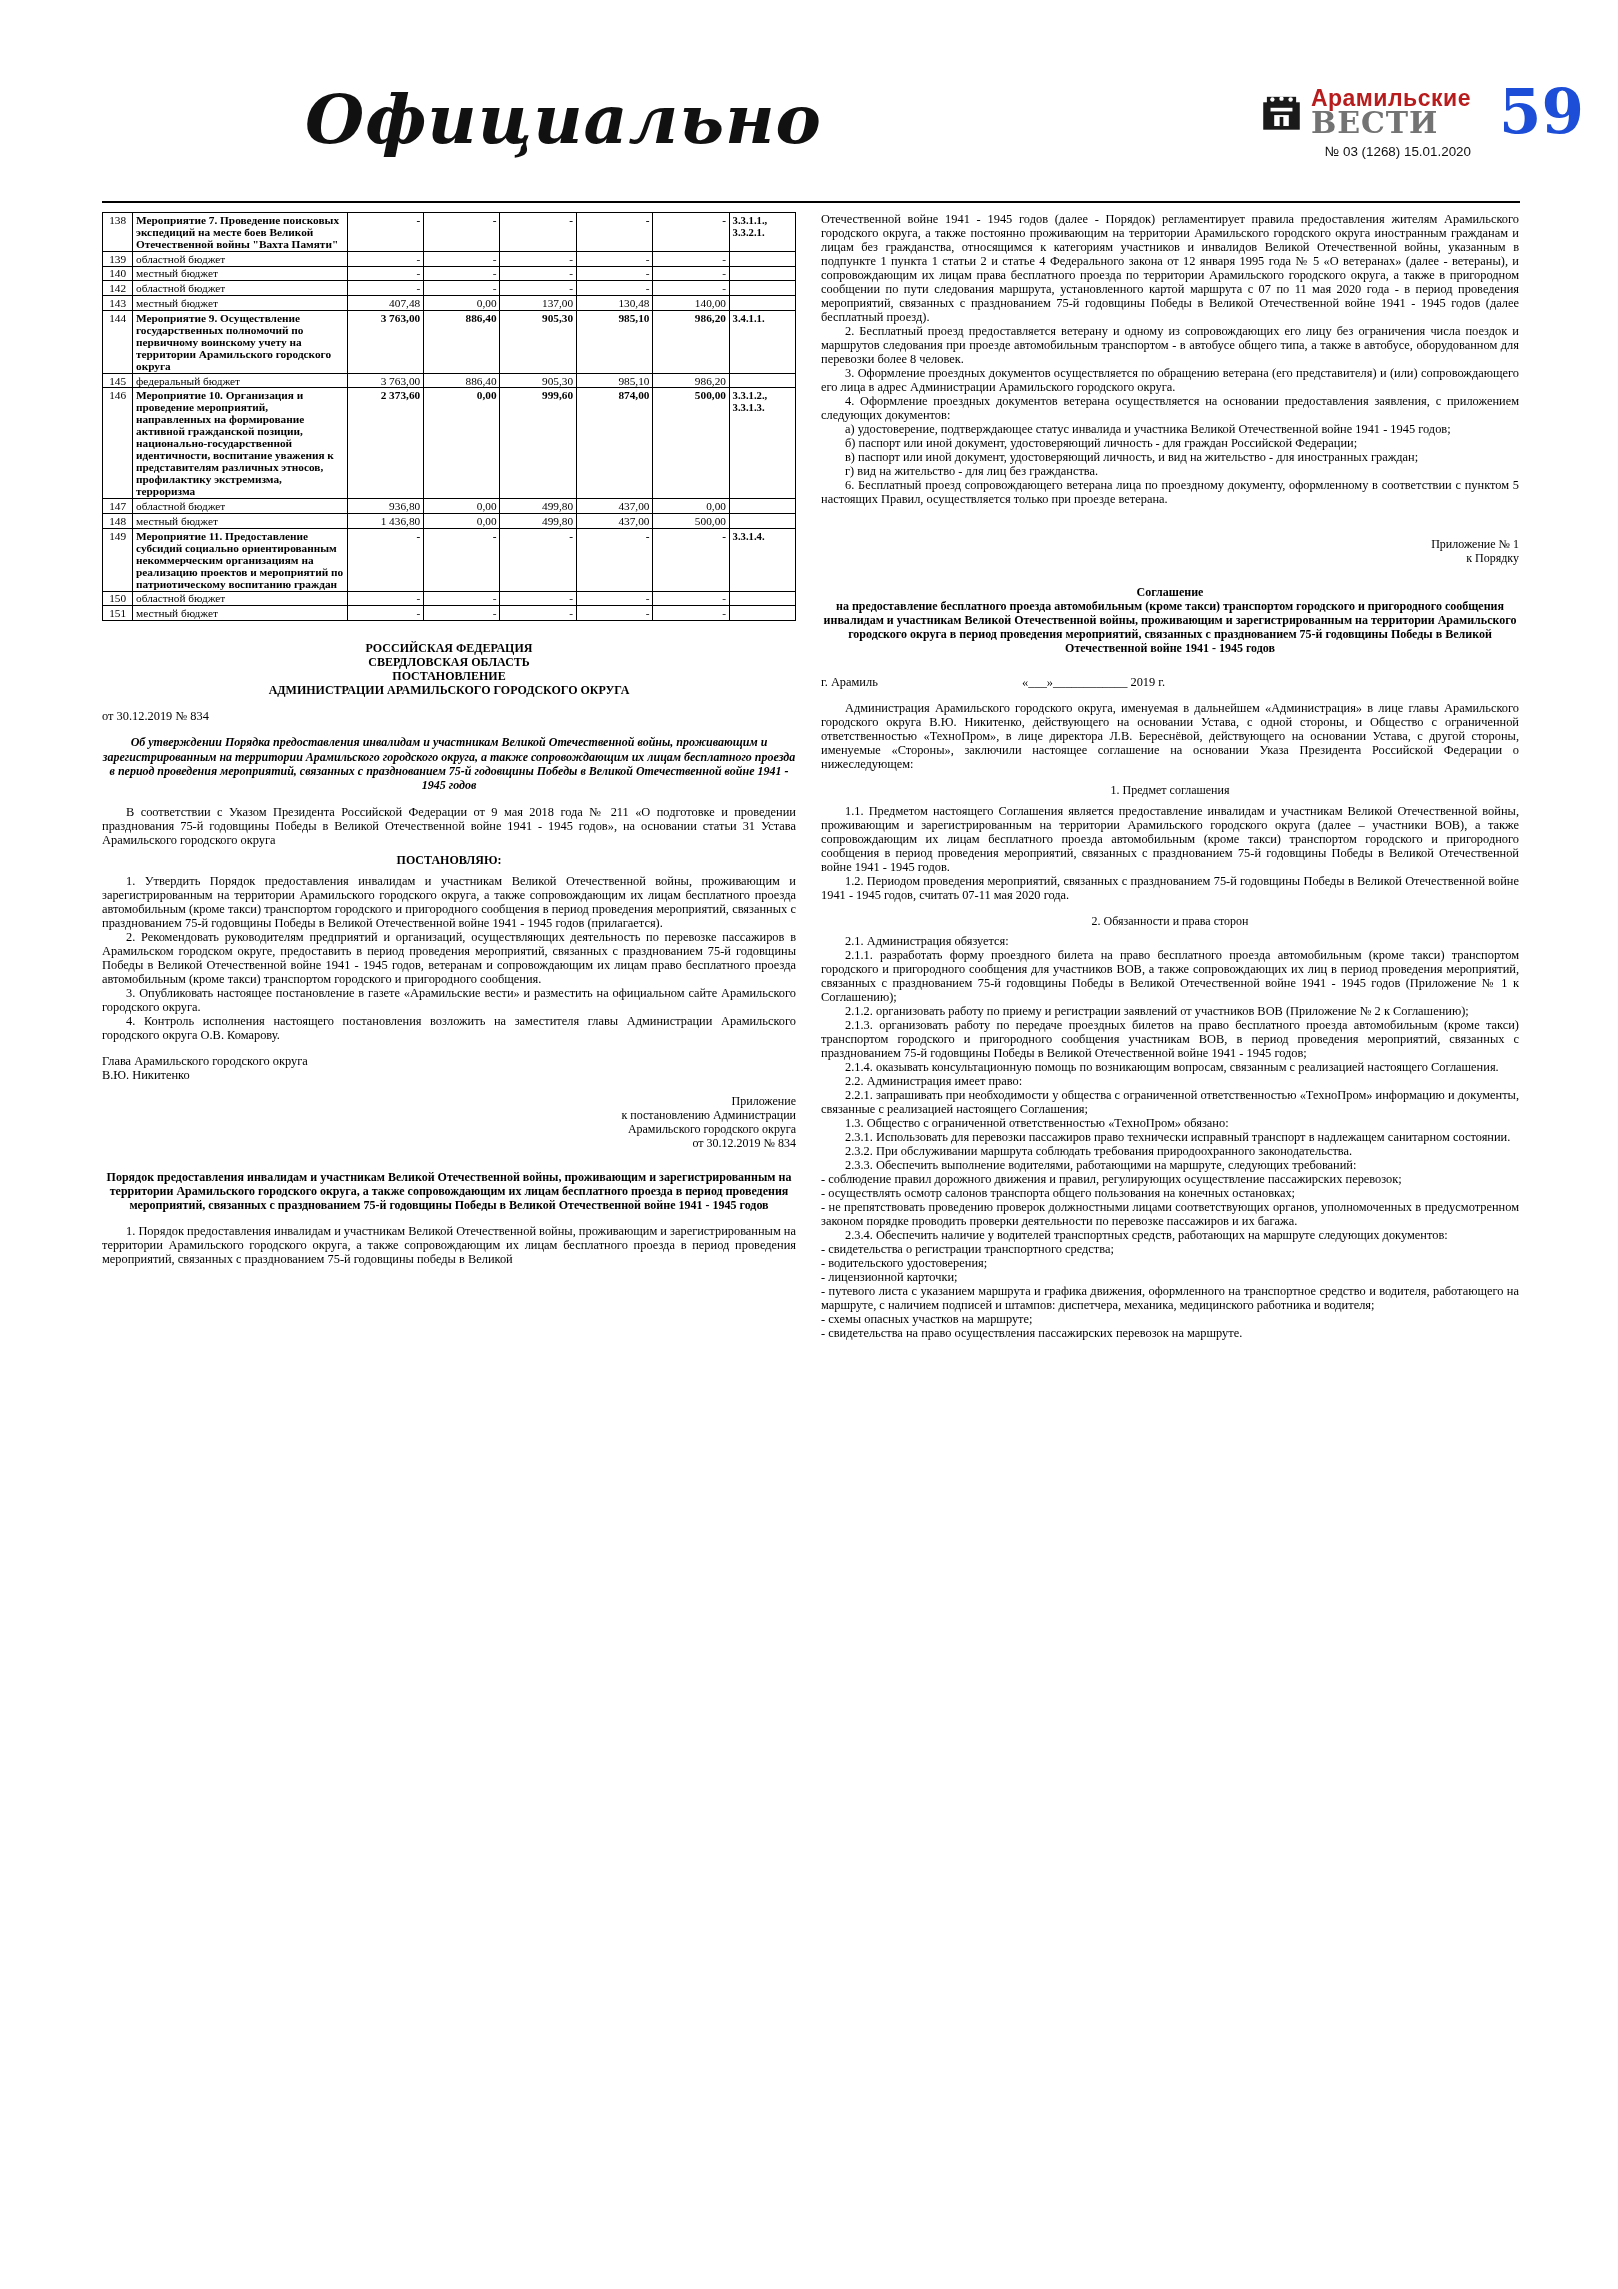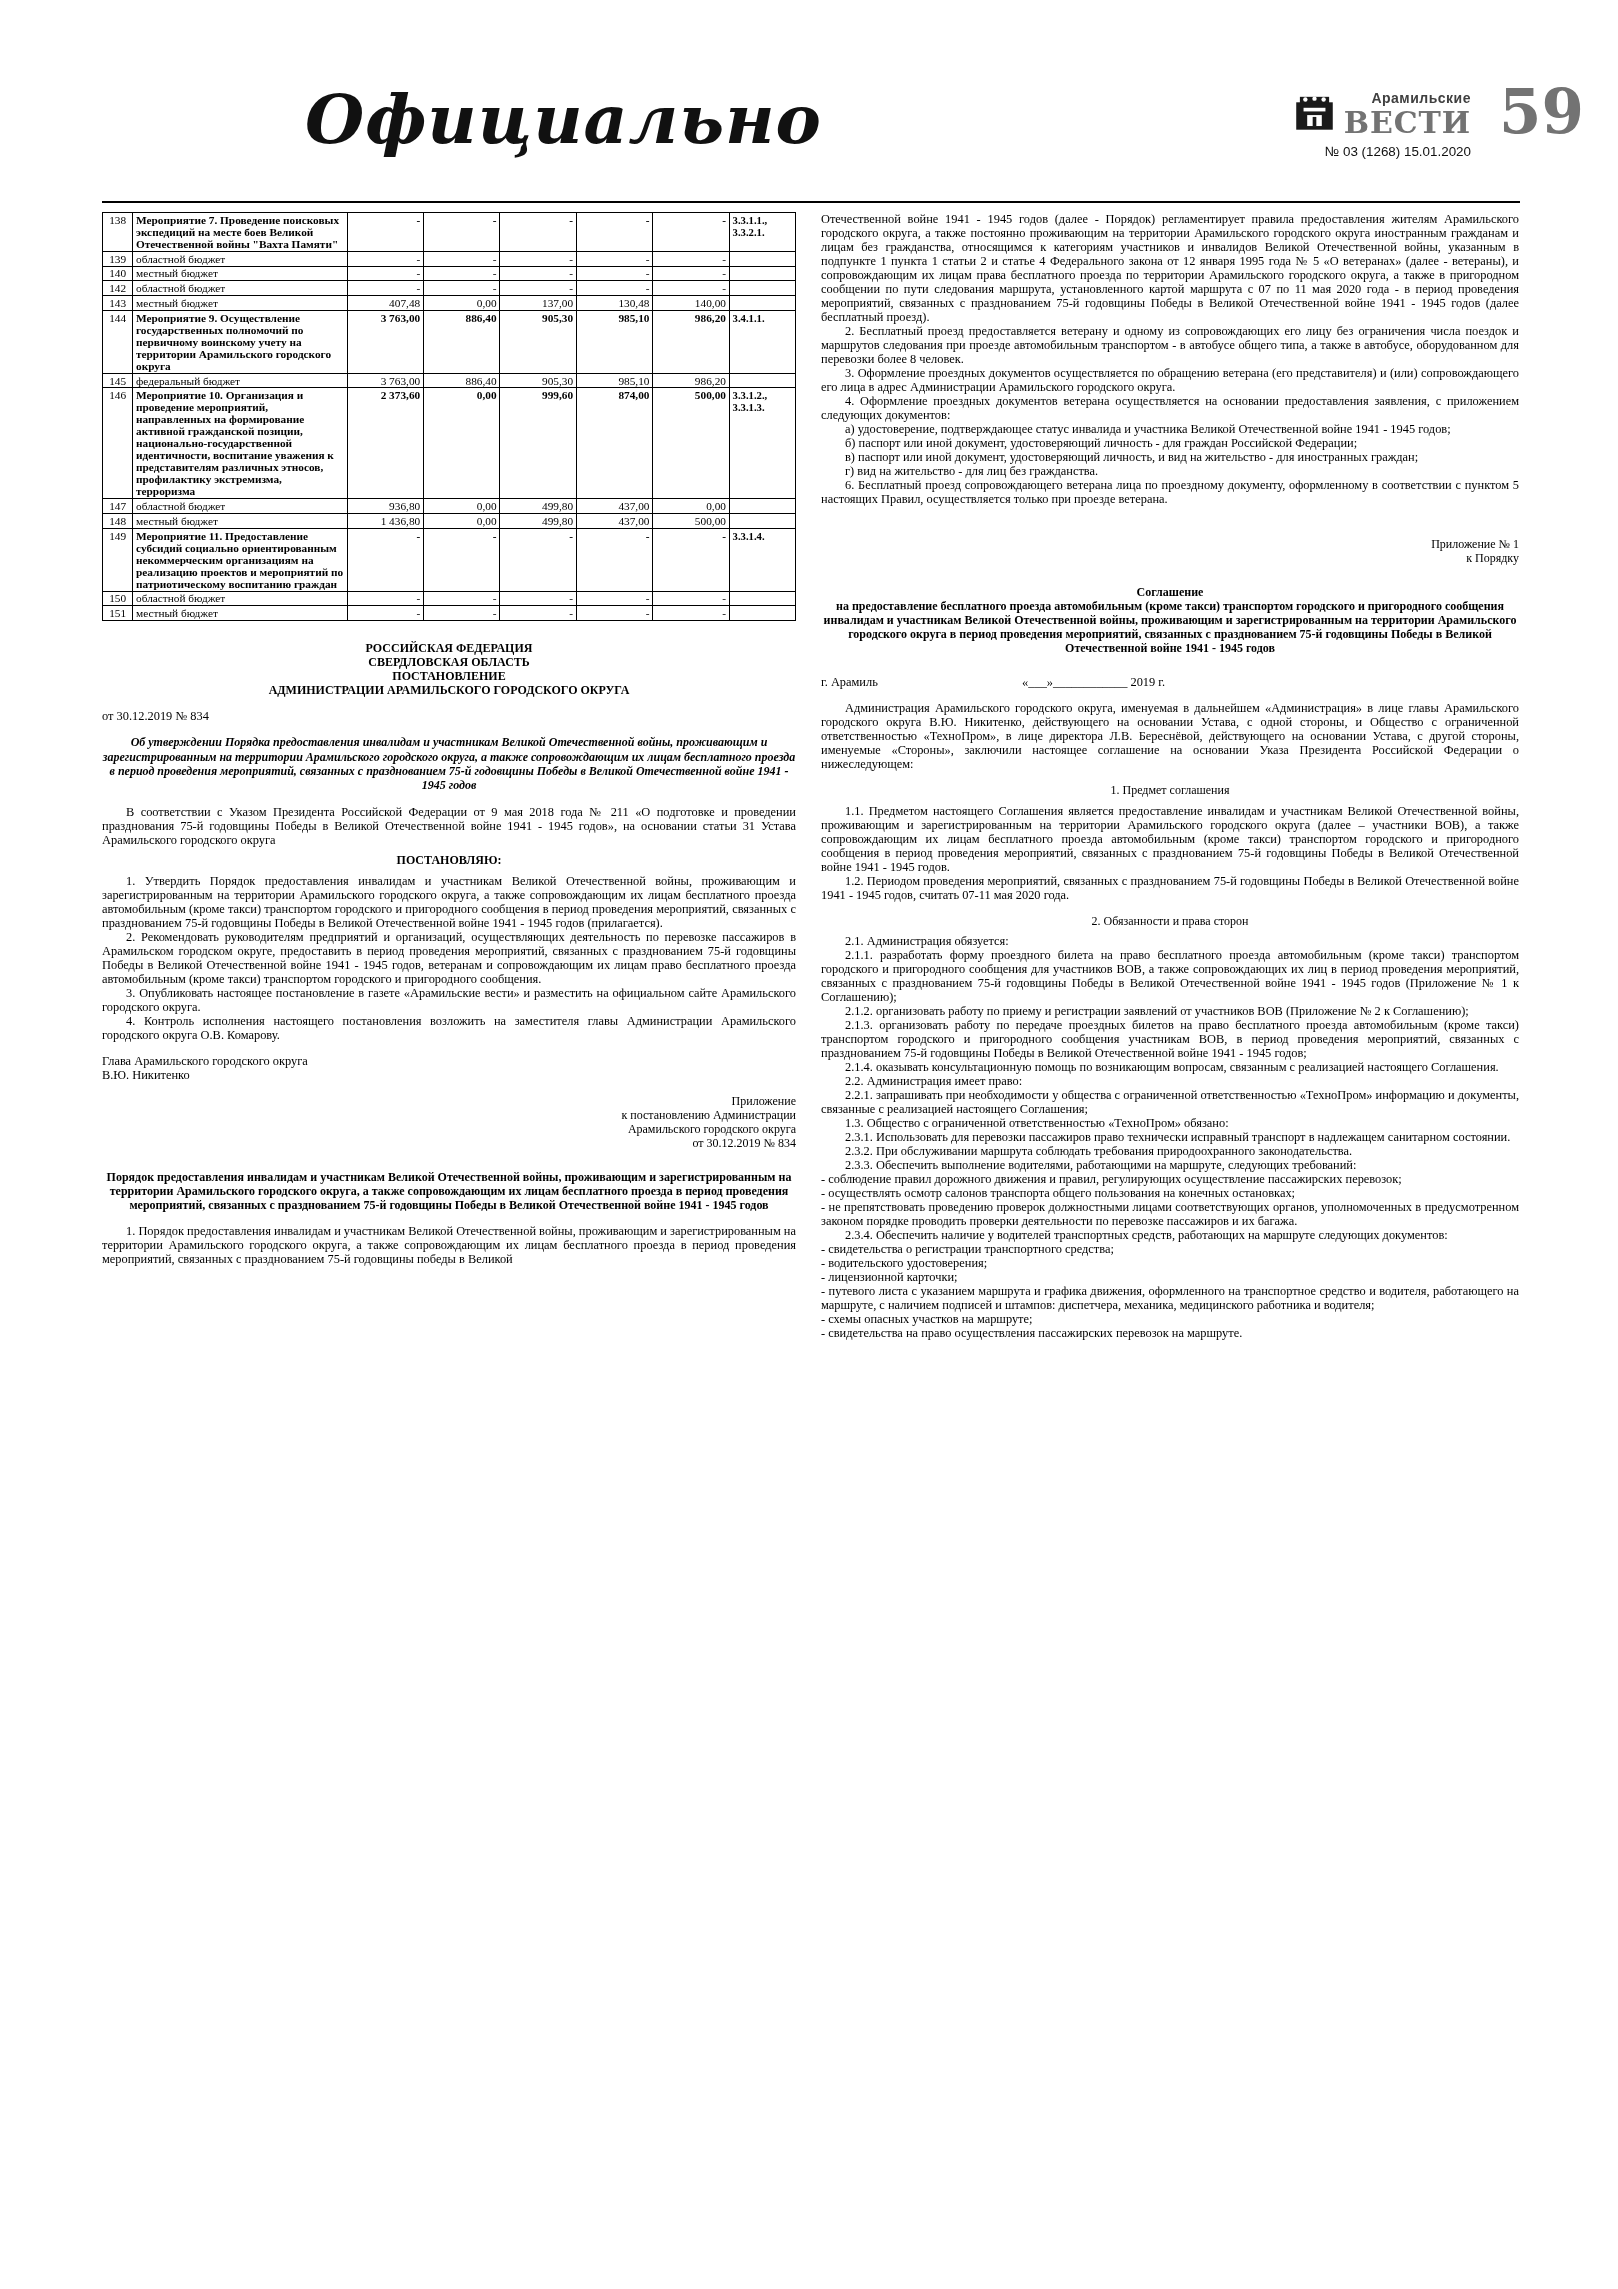--- a/index.html
+++ b/index.html
@@ -15,26 +15,26 @@
   .masthead{position:absolute;left:0;top:0;width:1619px;height:185px;}
   .masthead-title{
     position:absolute;left:305px;top:79px;
     font-family:"DejaVu Serif", serif;
     font-style:italic;font-weight:700;font-size:68px;letter-spacing:0.9px;
     color:#111;
   }
   .logo-block{position:absolute;right:148px;top:89px;text-align:right;}
   .logo-row{display:flex;align-items:flex-start;justify-content:flex-end;}
   .logo-emblem{width:41px;height:42px;margin-right:9.2px;margin-top:5.5px;}
-  .logo-text1{font-family:"Liberation Sans", sans-serif;font-size:14px;font-weight:700;letter-spacing:0.5px;line-height:18.5px;color:#404040;text-align:right;}
+  .logo-text1{font-family:"Liberation Sans", sans-serif;font-size:23px;font-weight:700;letter-spacing:0.5px;line-height:18.5px;color:#b91c1c;text-align:right;}
   .logo-text2{font-family:"DejaVu Serif", serif;font-size:30px;font-weight:700;letter-spacing:0.9px;line-height:30px;color:#737373;text-align:left;}
   .issue-line{font-family:"Liberation Sans", sans-serif;font-size:13.4px;color:#111;margin-top:6.5px;text-align:right;}
   .page-number{
     position:absolute;right:35px;top:76px;
-    font-family:"DejaVu Serif", serif;font-weight:700;font-size:61px;color:#737373;text-align:right;
+    font-family:"DejaVu Serif", serif;font-weight:700;font-size:61px;color:#1d4ed8;text-align:right;
   }
 
   
   .rule-top{position:absolute;left:102px;top:201px;width:1418px;height:1.8px;background:#000;}
 
   
   .col{position:absolute;top:212px;font-size:12.4px;line-height:14px;text-align:justify;}
   .col-left{left:102px;width:694px;}
   .col-right{left:821px;width:698px;}
 

